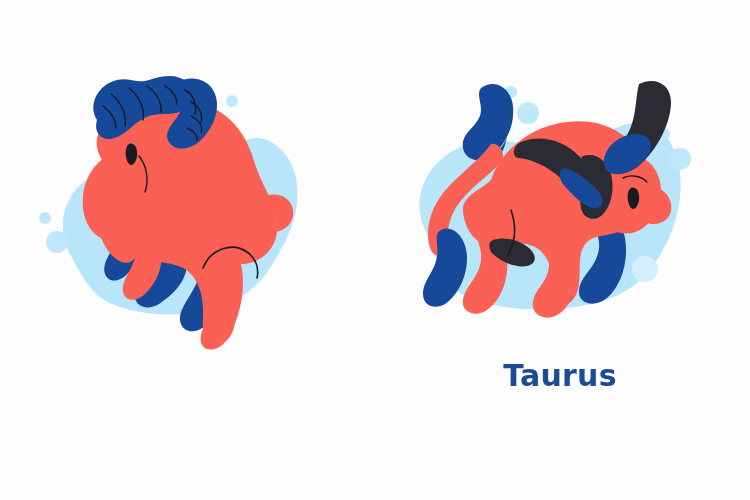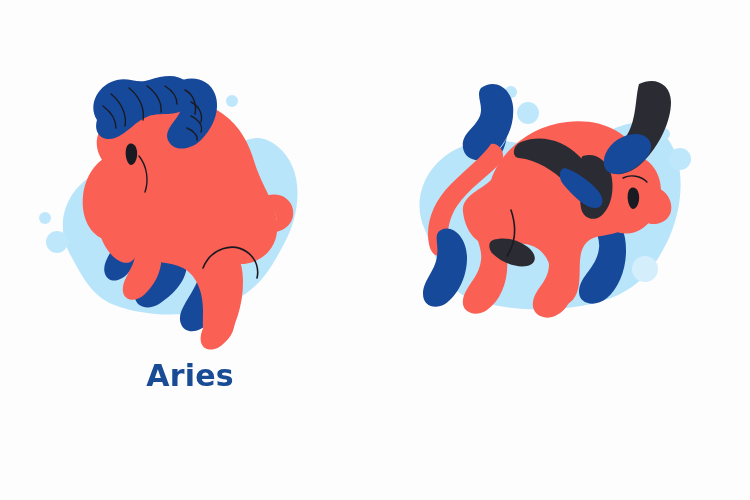--- a/index.html
+++ b/index.html
@@ -189,21 +189,20 @@
         </g>
 
         <path fill="#1a1a22" d="M104 84
                  C109 82 113 88 112 96
                  C111 103 107 107 104 104
                  C100 100 99 87 104 84 Z"></path>
 
         <path fill="none" stroke="#1a1a22" stroke-width="1.4" stroke-linecap="round" d="M114 96 C122 106 124 120 120 132"></path>
       </svg>
     </div>
-    <div class="sign-label">Aries</div>
   </div>
 
   <div class="sign-card" id="card-taurus">
     <div class="art-stage">
       <svg viewBox="0 0 330 290" xmlns="http://www.w3.org/2000/svg">
 
         <path fill="#b9e5fa" d="M30 170
                  C14 136 34 96 74 84
                  C110 73 138 92 176 84
                  C216 75 238 50 264 70
@@ -330,15 +329,16 @@
                  C206 99 212 87 222 80 Z"></path>
 
         <path fill="#1a1a22" d="M236 128
                  C241 126 245 132 244 140
                  C243 147 239 151 236 148
                  C232 144 231 131 236 128 Z"></path>
 
         <path fill="none" stroke="#1a1a22" stroke-width="1.4" stroke-linecap="round" d="M228 118 C236 114 246 116 252 122"></path>
       </svg>
     </div>
+    <div class="sign-label">Taurus</div>
   </div>
 
 </div>
 
 </body></html>

